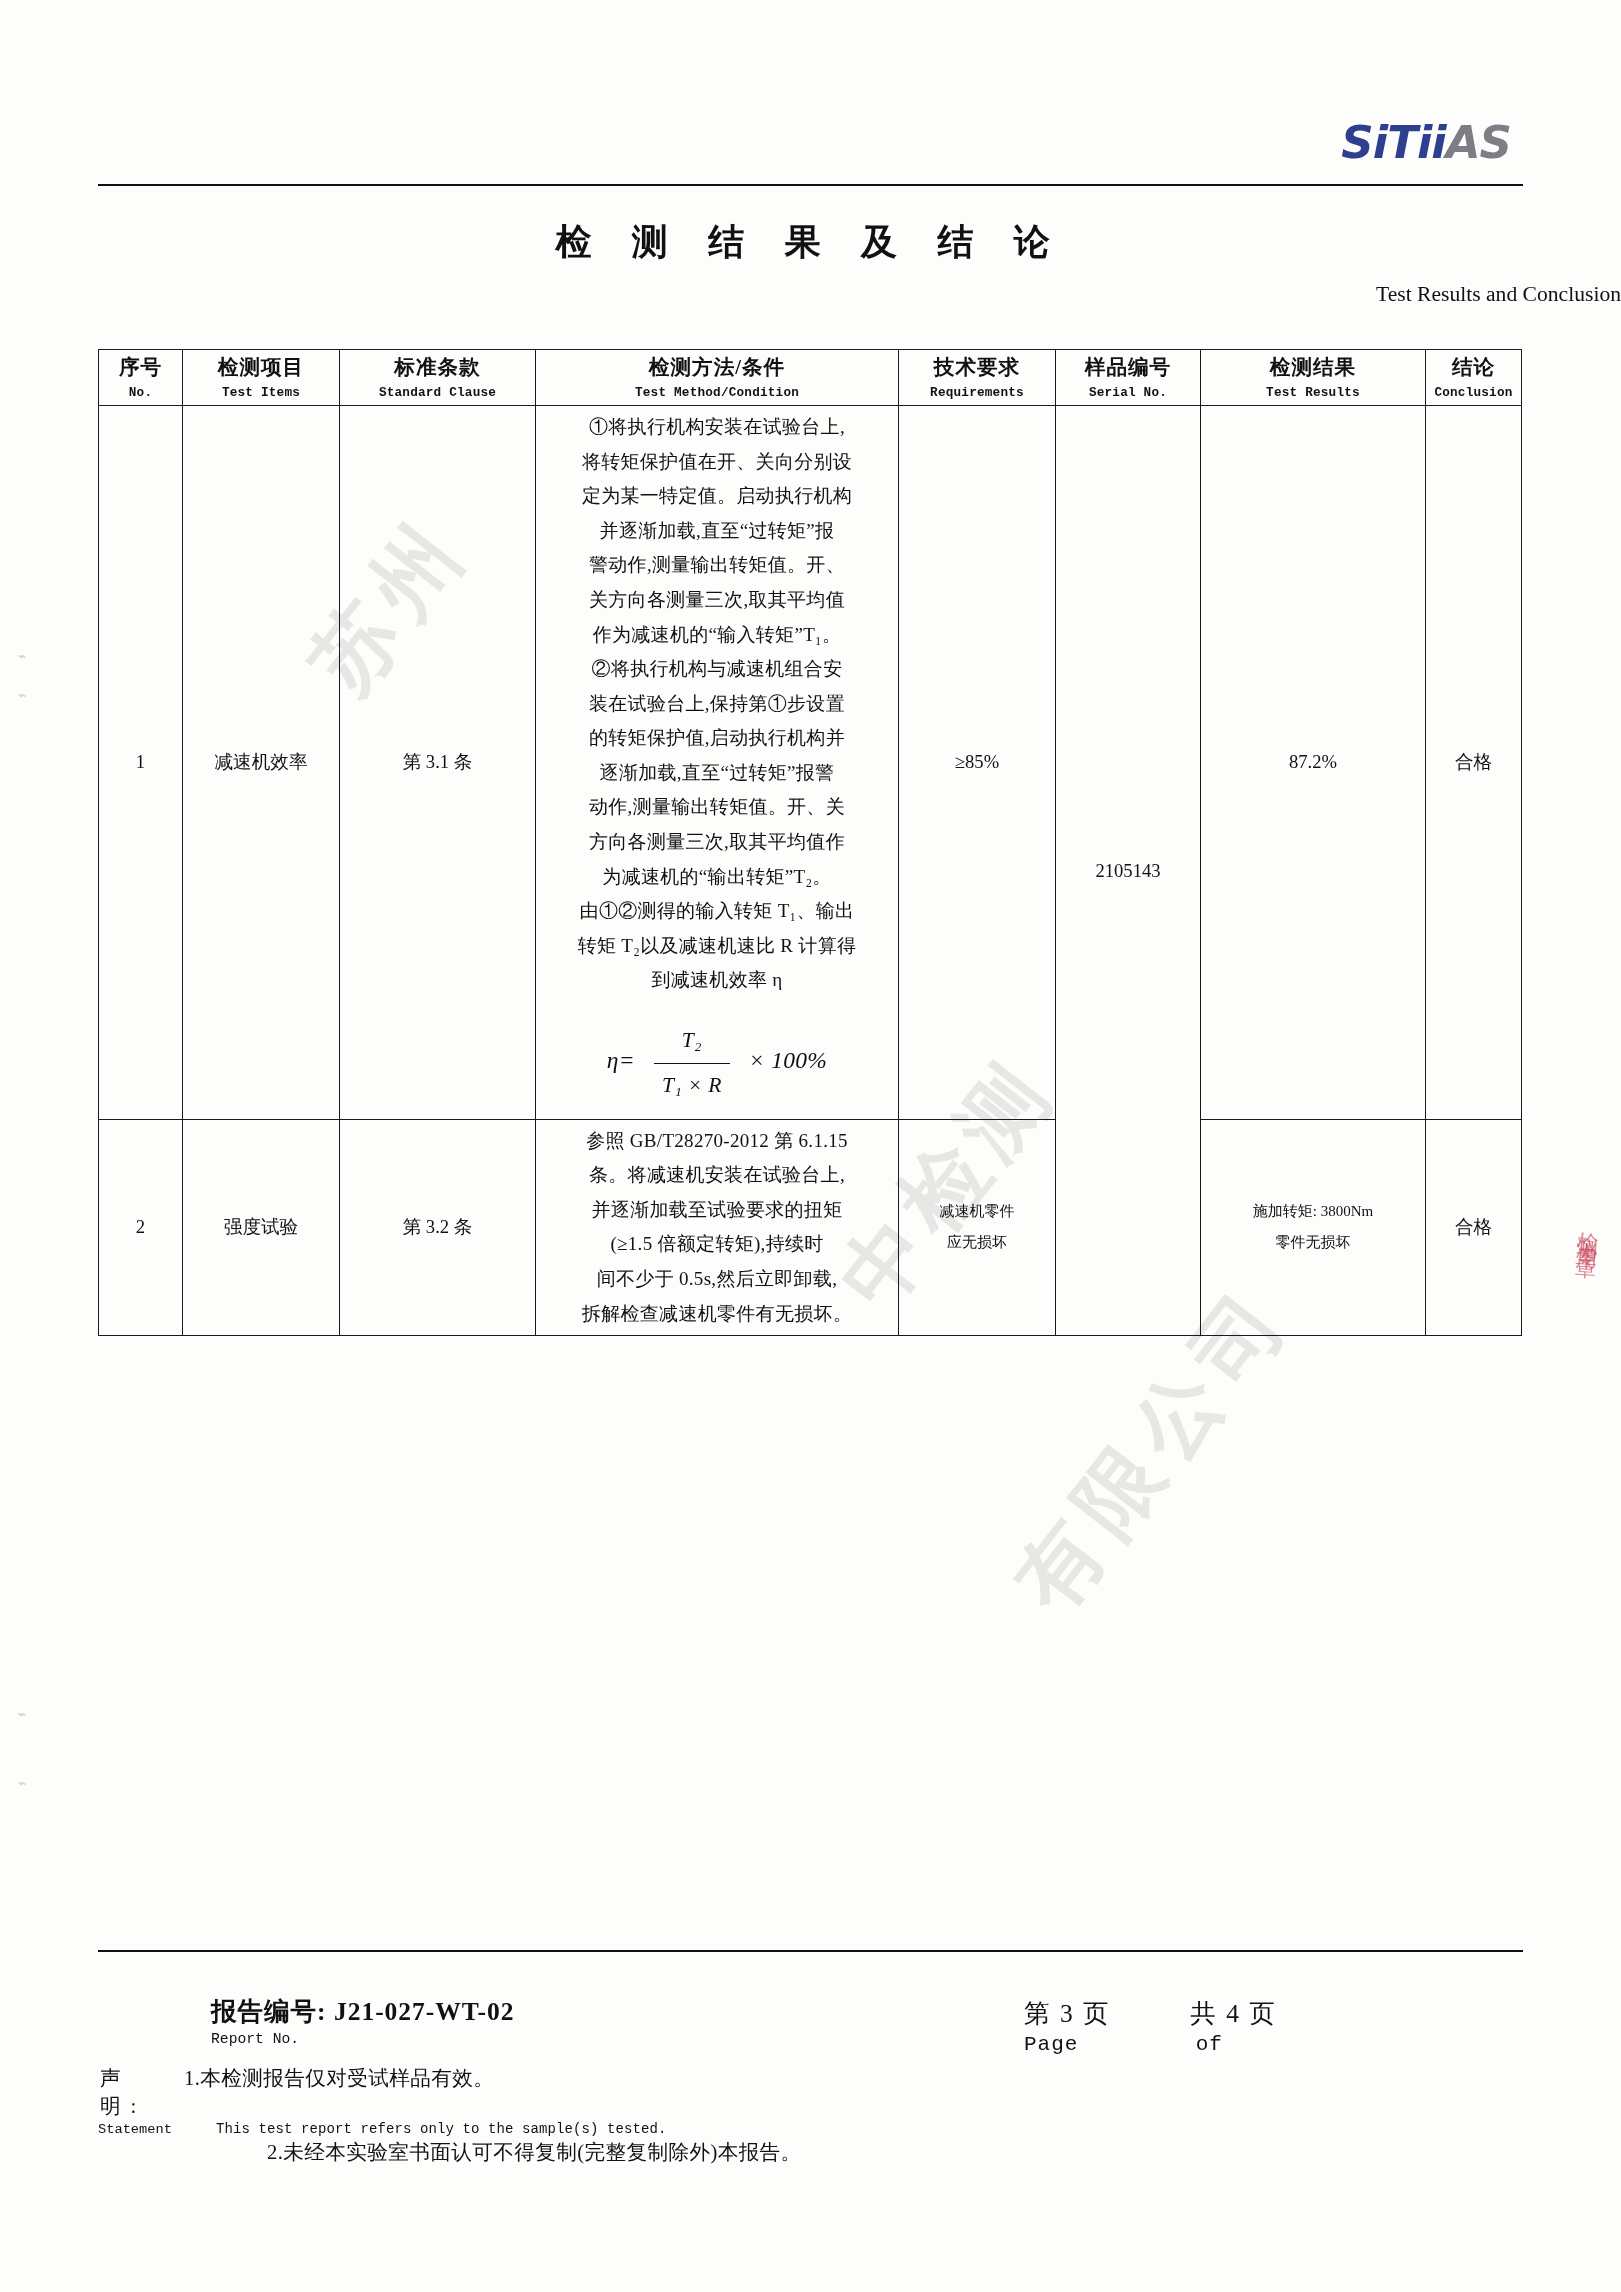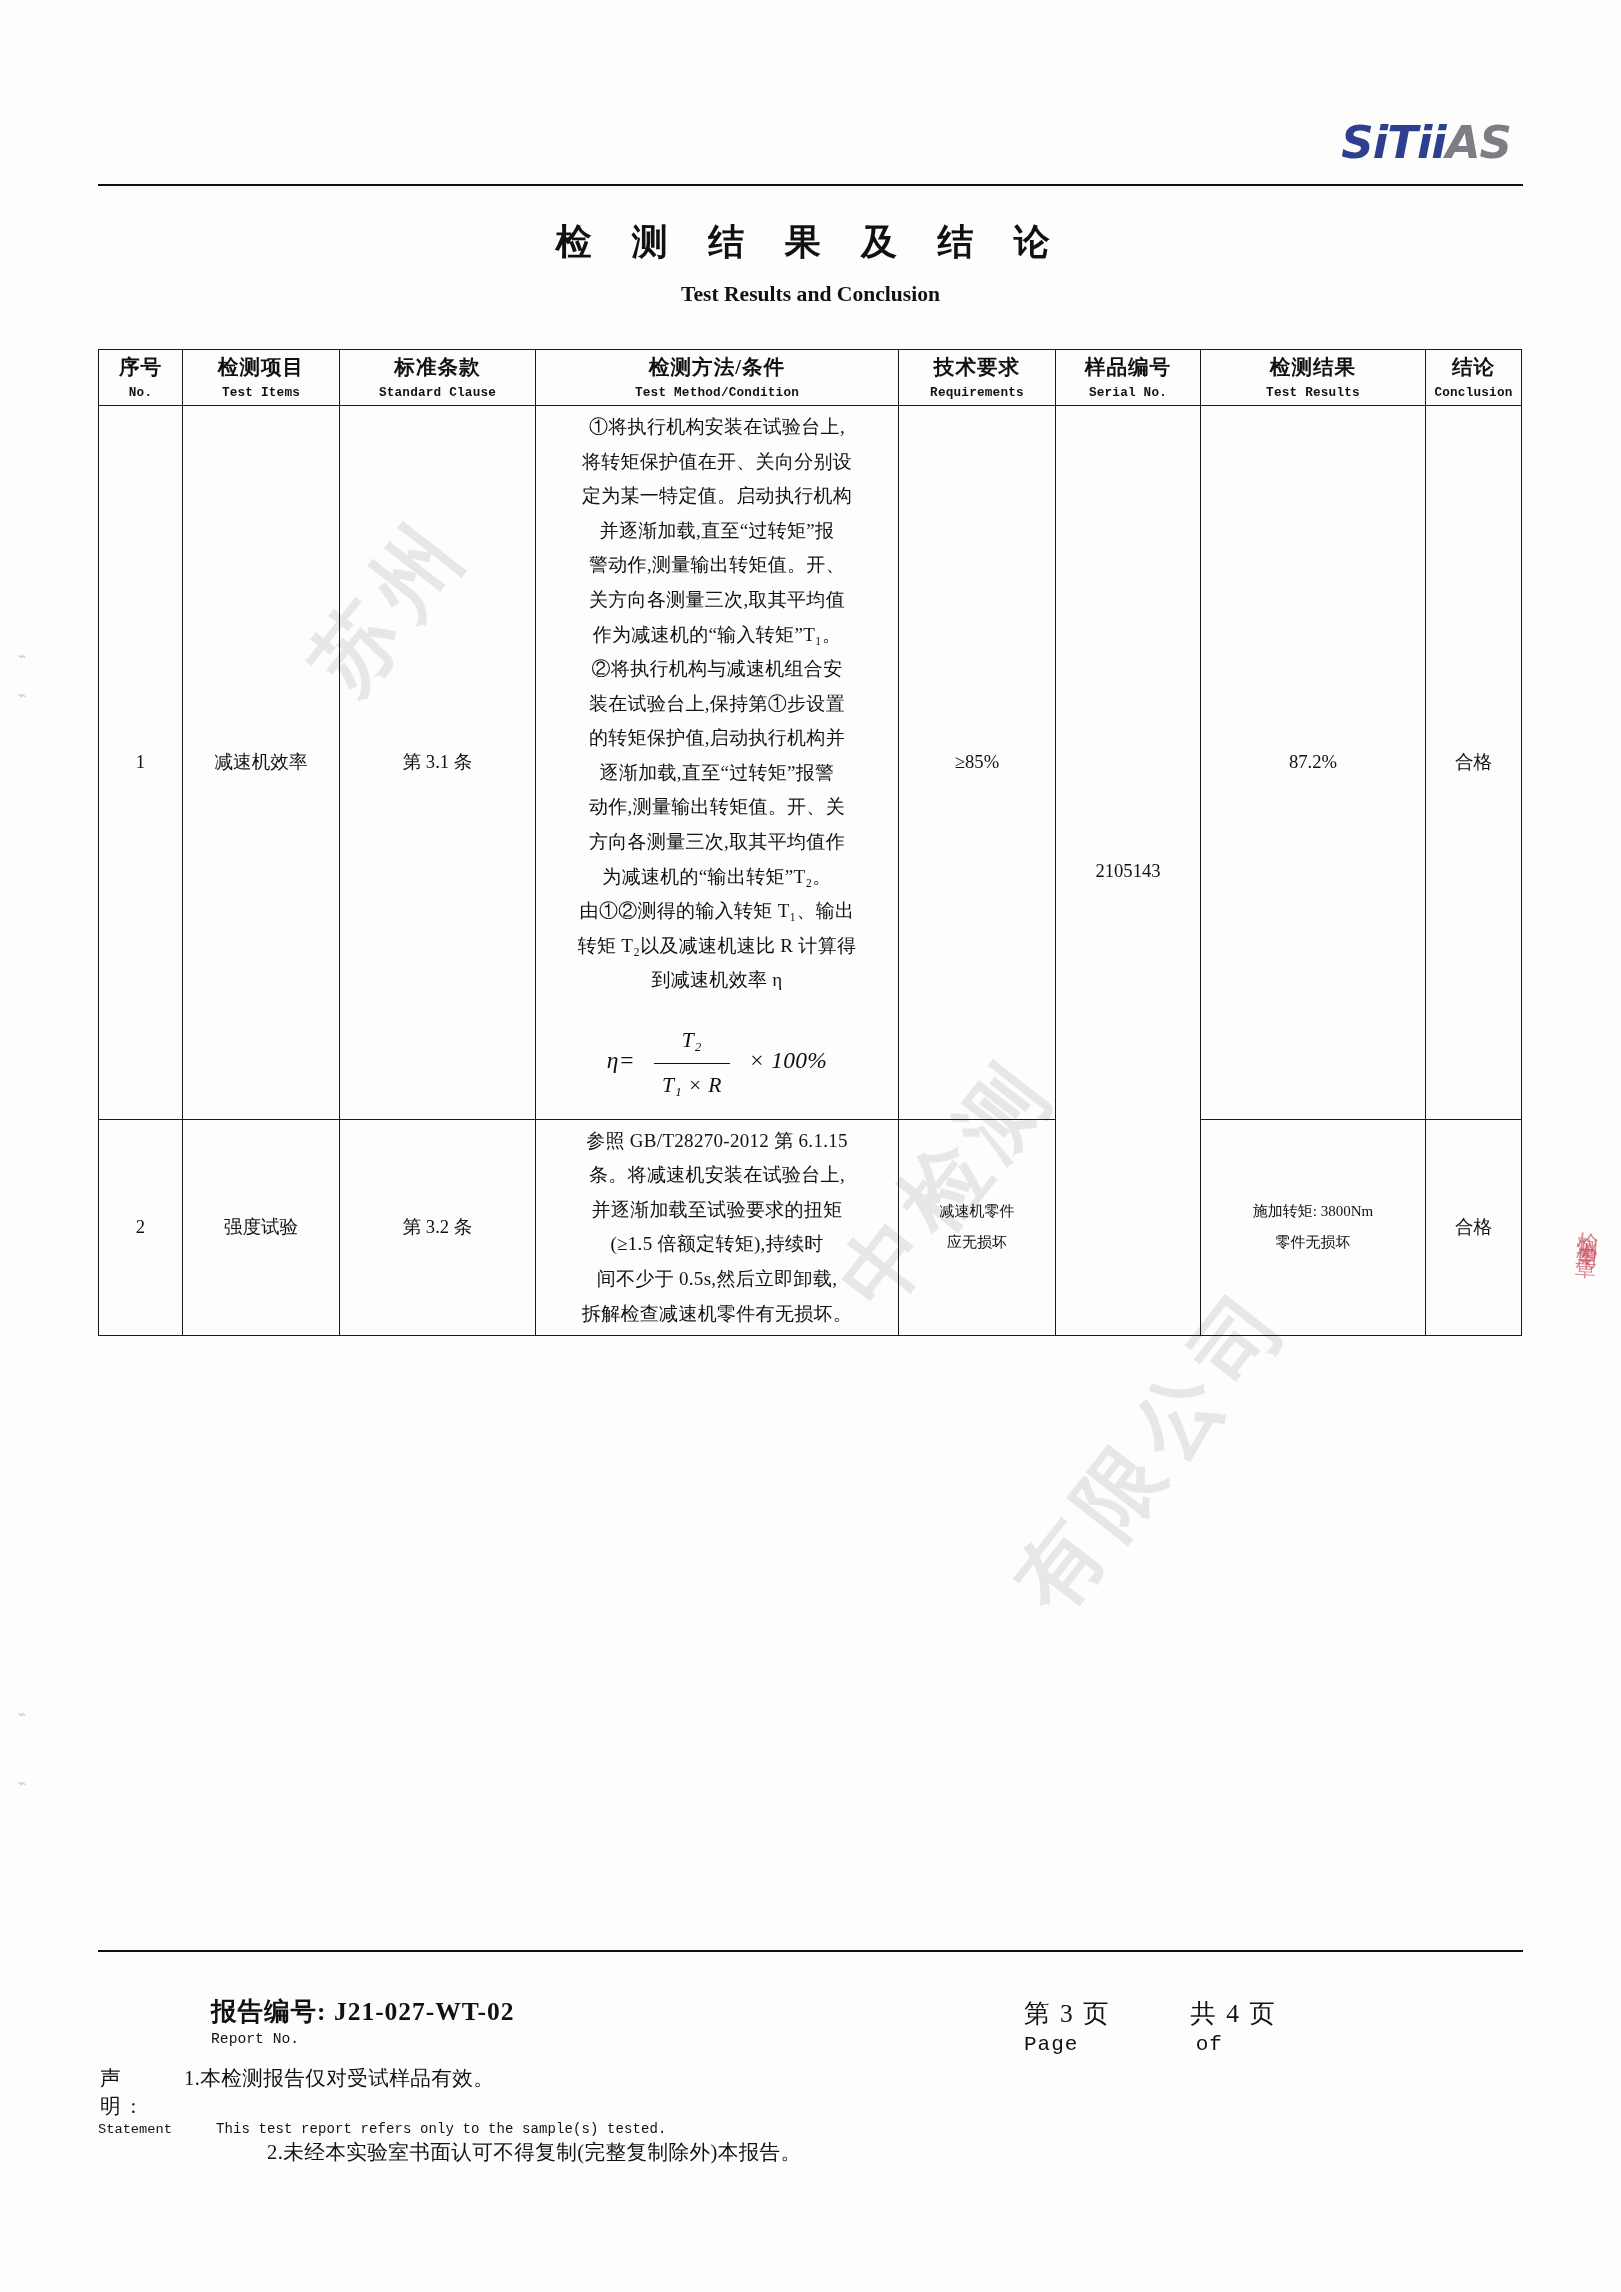--- a/index.html
+++ b/index.html
@@ -55,23 +55,23 @@
     font-size: 36px;
     font-weight: bold;
     letter-spacing: 15.7px;
     font-family: "Liberation Serif", serif;
   }
   .doc-subtitle {
     position: absolute;
     top: 282px;
     left: 0;
     right: 0;
-    text-align: center;
+    text-align: right;
     font-size: 21.6px;
-    font-weight: bold;
+    font-weight: normal;
     font-family: "Liberation Serif", serif;
   }
 
   
   table.results {
     position: absolute;
     top: 349px;
     left: 98px;
     width: 1423px;
     border-collapse: collapse;

